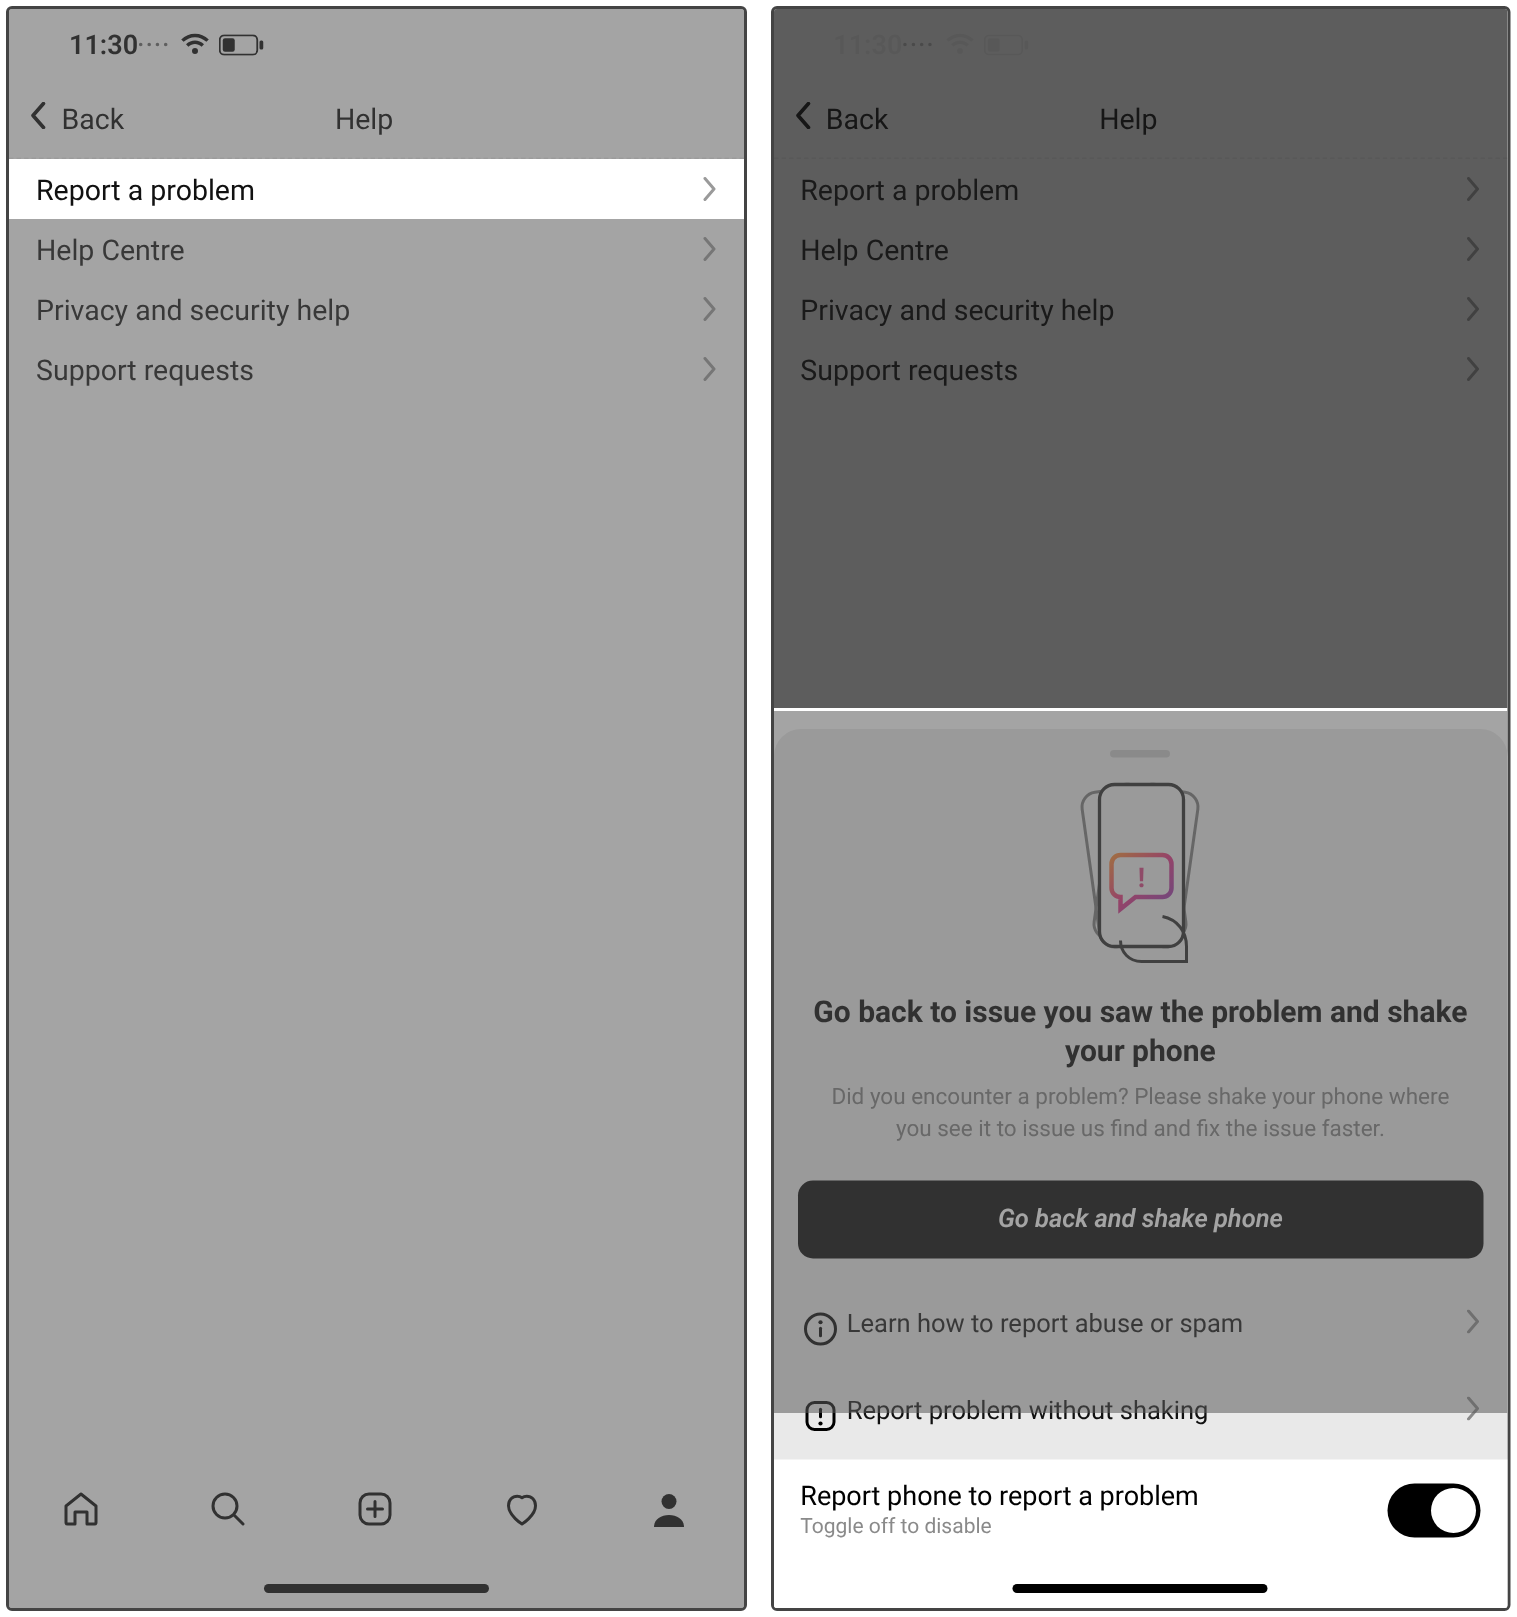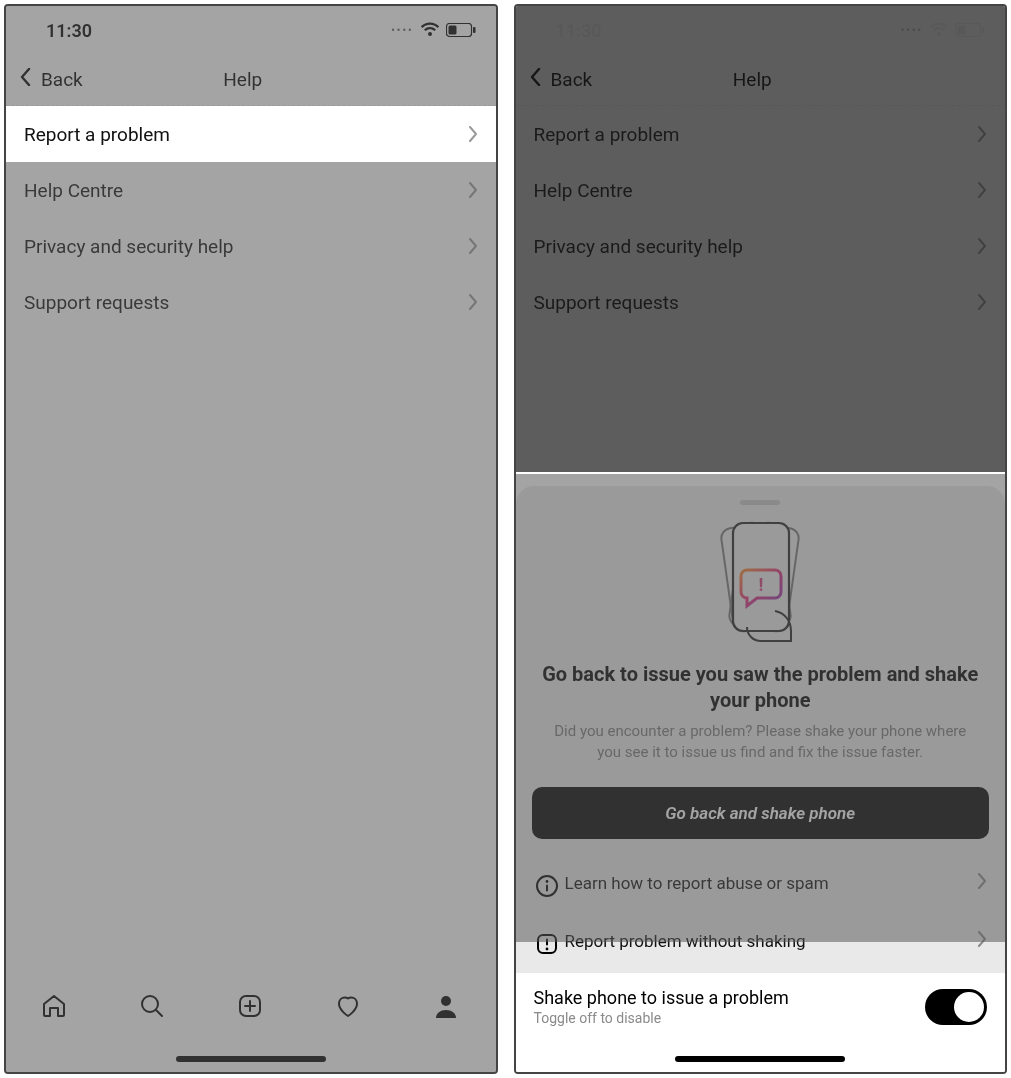--- a/index.html
+++ b/index.html
@@ -1,32 +1,32 @@
 <!DOCTYPE html>
 <html><head>
 <meta charset="utf-8">
 <style>
   * { box-sizing: border-box; margin: 0; padding: 0; font-family: -apple-system, BlinkMacSystemFont, "Segoe UI", Roboto, Helvetica, Arial, sans-serif; }
   body { background: #fff; width: 1011px; height: 1078px; overflow: hidden; }
   .canvas { display: flex; gap: 16px; padding: 4px; width: 1011px; height: 1078px; }
   .phone { position: relative; width: 496px; height: 1070px; border: 2px solid #444; border-radius: 4px; overflow: hidden; background: #fff; }
 
   
-  .statusbar { height: 48px; display: flex; justify-content: space-between; align-items: center; padding: 0 20px 0 40px; font-size: 18px; font-weight: 600; color: #000; }
+  .statusbar { height: 48px; display: flex; align-items: center; padding: 0 20px 0 40px; font-size: 18px; font-weight: 600; color: #000; }
   .statusbar .right { display: flex; align-items: center; gap: 6px; }
   .sig-dots { font-size: 10px; letter-spacing: 2px; color: #666; }
   .wifi-icon svg, .batt-icon svg { display: block; }
 
   
   .navhdr { height: 52px; display: flex; align-items: center; padding: 0 14px; position: relative; border-bottom: 1px dashed rgba(0,0,0,0.08); }
   .navhdr .back { display: flex; align-items: center; font-size: 19px; color: #000; gap: 9px; }
   .navhdr .title { position: absolute; left: 0; right: 16px; text-align: center; font-size: 19px; font-weight: 400; pointer-events: none; }
 
   
-  .row { height: 56px; display: flex; align-items: center; justify-content: space-between; padding: 0 18px; font-size: 19px; color: #111; }
+  .row { height: 40px; display: flex; align-items: center; justify-content: space-between; padding: 0 18px; font-size: 19px; color: #111; }
   .row .chev { color: #9a9a9a; }
 
   
   .row.hi { background: #fff; position: relative; z-index: 20; }
 
   
   .dim { position: absolute; inset: 0; background: rgba(90,90,90,0.55); z-index: 10; pointer-events: none; }
   .dim-dark { position: absolute; inset: 0; background: rgba(30,30,30,0.72); z-index: 10; pointer-events: none; }
 
   
@@ -278,21 +278,21 @@
         <span>Report problem without shaking</span>
         <span class="rchev">
             <svg width="10" height="16" viewBox="0 0 10 16">
               <path d="M2 1l6 7-6 7" stroke="#8a8a8a" stroke-width="2" fill="none" stroke-linecap="round" stroke-linejoin="round"></path>
             </svg>
           </span>
       </div>
 
       <div class="togglerow">
         <div class="tt">
-          <div class="t1">Shake phone to issue a problem</div>
+          <div class="t1">Report phone to report a problem</div>
           <div class="t2">Toggle off to disable</div>
         </div>
         <div class="switch">
           <div class="knob"></div>
         </div>
       </div>
       <div style="height:28px; background:#fff; position:relative; z-index:30;"></div>
     </div>
 
     <div class="dim-dark" style="bottom:600px"></div>

